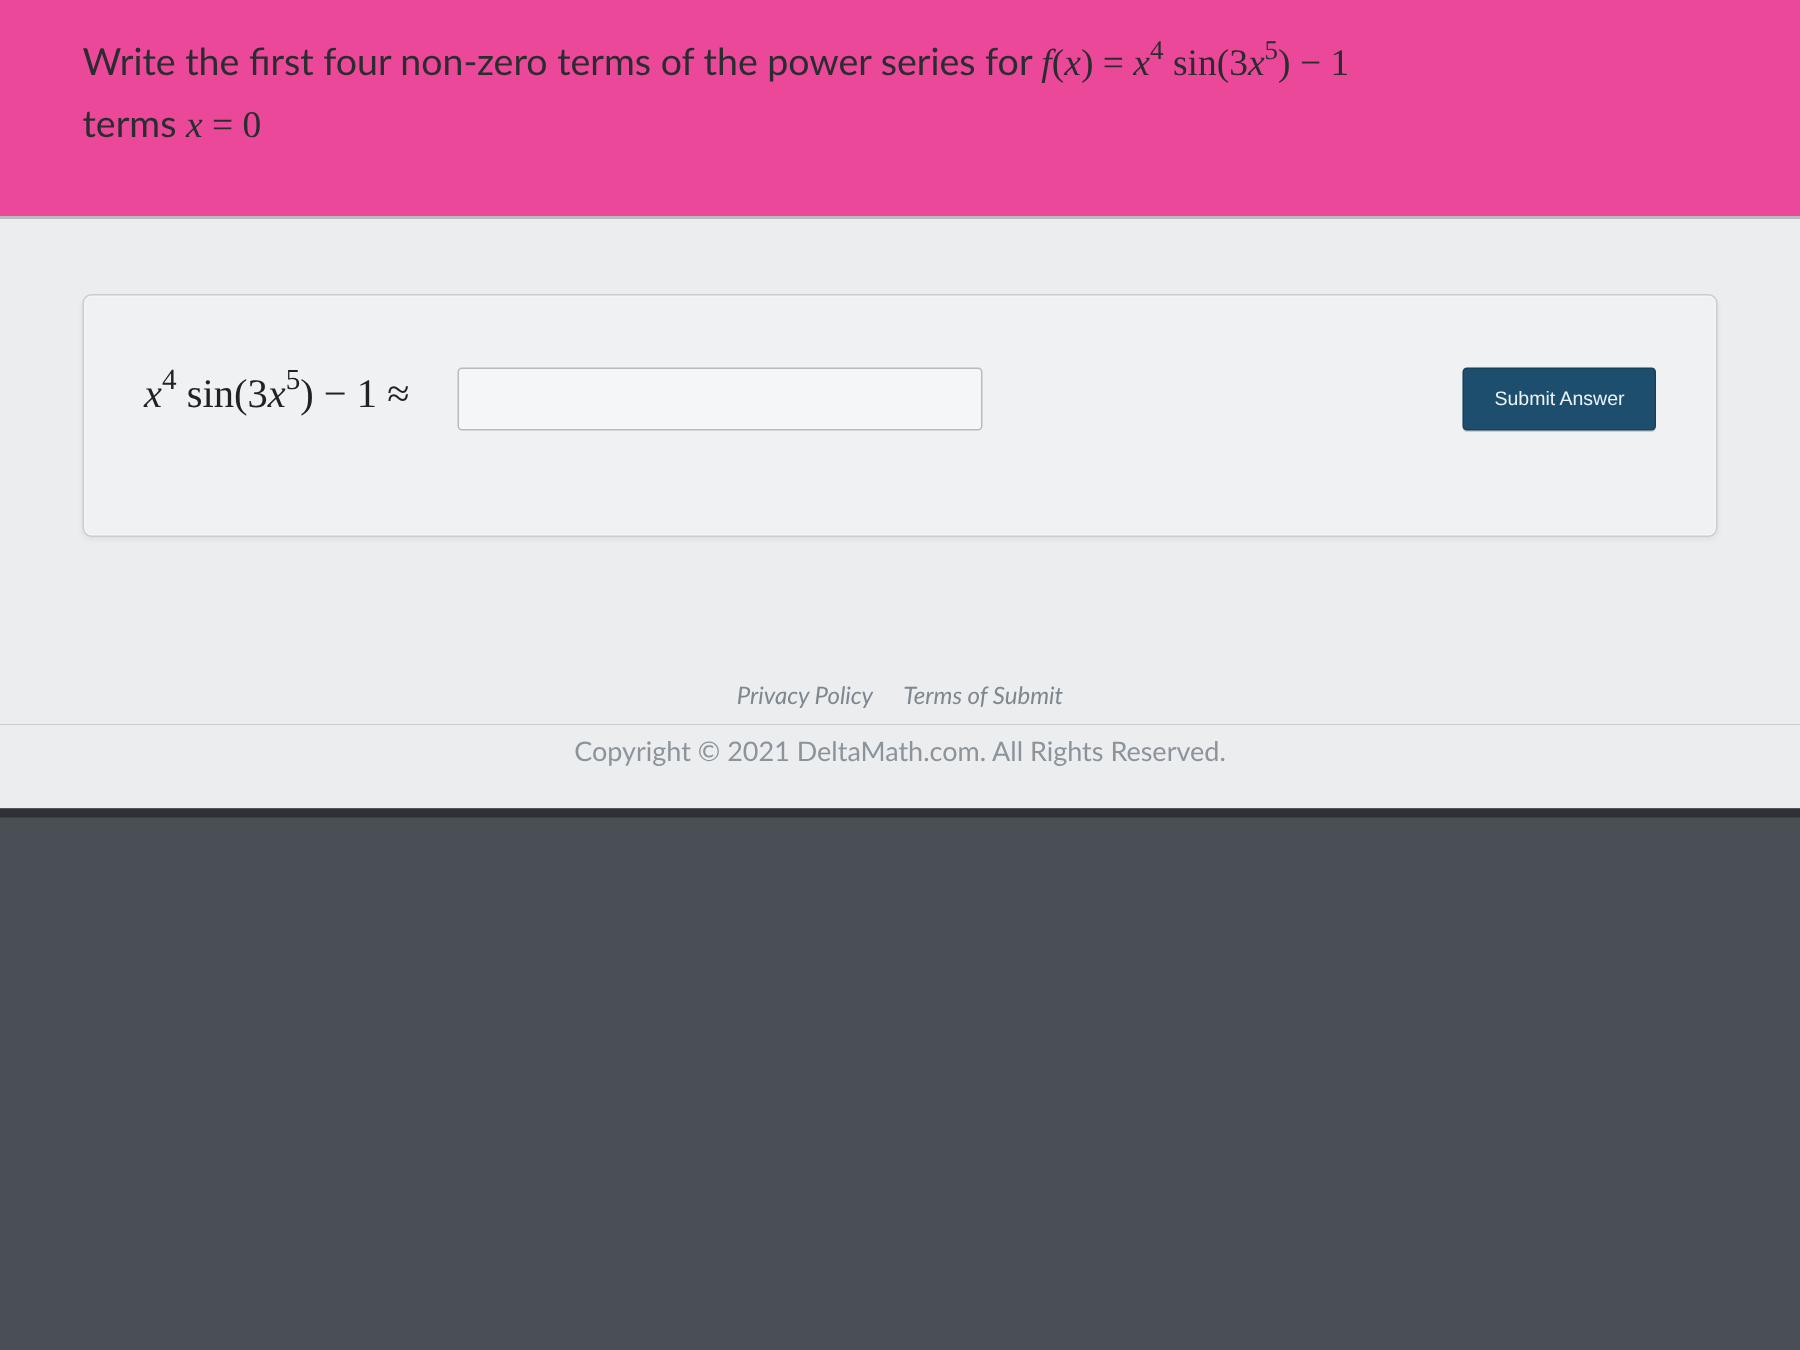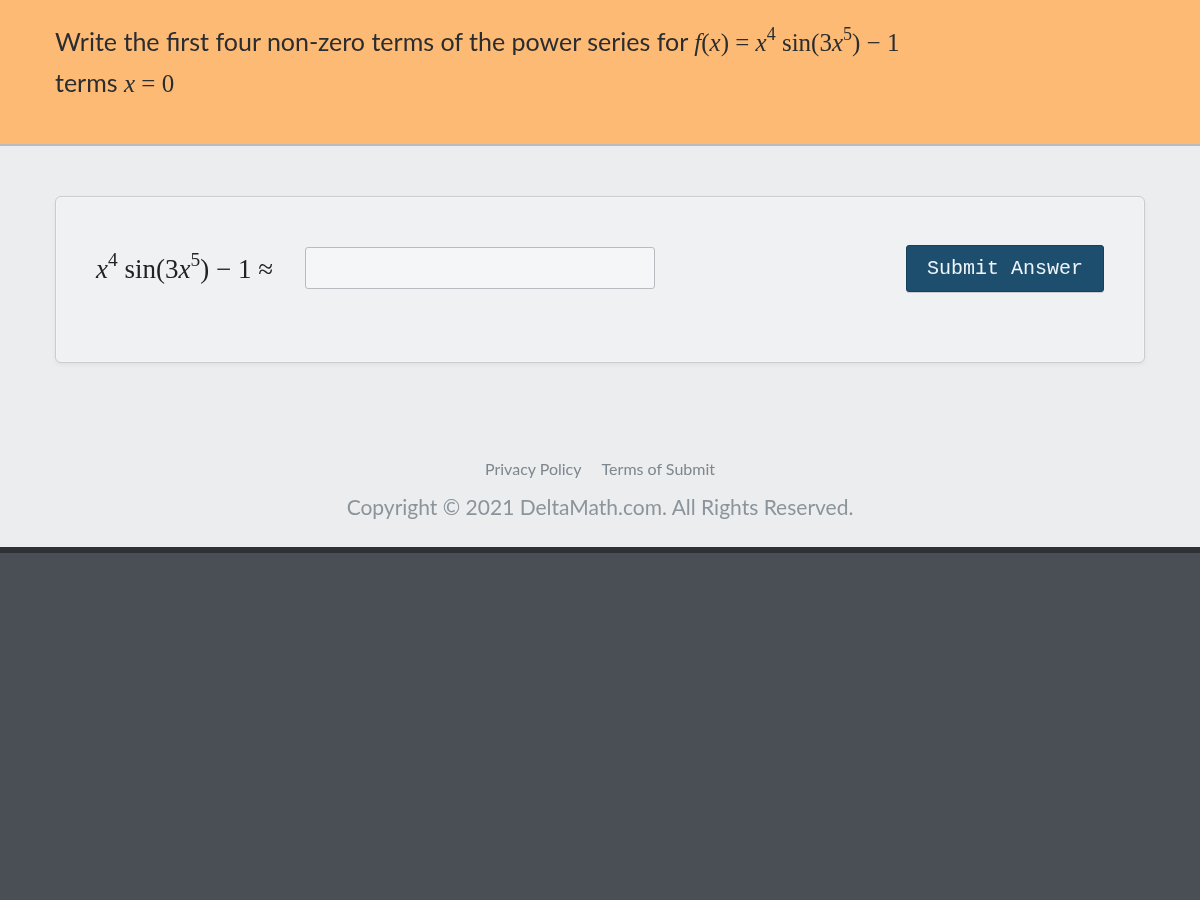--- a/index.html
+++ b/index.html
@@ -4,21 +4,21 @@
 <style>
   * { box-sizing: border-box; margin: 0; padding: 0; }
   body {
     width: 1200px;
     height: 900px;
     background: #6b7177;
     font-family: "Lato", "Helvetica Neue", Arial, sans-serif;
     overflow: hidden;
   }
   .page-top {
-    background: #fdba74;
+    background: #ec4899;
     padding: 22px 55px 0 55px;
     border-bottom: 2px solid #b8bcc0;
   }
   .question {
     font-size: 25px;
     color: #2a2d30;
     line-height: 1.55;
     padding-bottom: 40px;
   }
   .math { font-family: "STIX", "Cambria Math", "Times New Roman", serif; font-style: italic; }
@@ -30,21 +30,20 @@
   }
   .answer-card {
     background: #f0f1f3;
     border: 1px solid #c9ccd0;
     border-radius: 6px;
     padding: 48px 40px 70px 40px;
     box-shadow: inset 0 0 0 1px rgba(255,255,255,0.3), 0 2px 4px rgba(0,0,0,0.05);
   }
   .answer-row {
     display: flex;
-    align-items: center;
     gap: 32px;
   }
   .lhs {
     font-size: 27px;
     color: #222;
     white-space: nowrap;
   }
   .answer-input {
     flex: 0 0 350px;
     height: 42px;
@@ -53,37 +52,36 @@
     border-radius: 3px;
     font-size: 20px;
     padding: 4px 10px;
   }
   .spacer { flex: 1; }
   .submit-btn {
     background: #1d4e6e;
     color: #eef4f8;
     border: 1px solid #17405b;
     padding: 11px 20px;
-    font-size: 20px;
+    font-size: 13px;
     border-radius: 3px;
     cursor: pointer;
     box-shadow: 0 1px 0 rgba(0,0,0,0.15);
-    font-family: Liberation Mono, monospace;
   }
   .footer {
     text-align: center;
     font-size: 16px;
     color: #7e878e;
     padding: 26px 0 10px 0;
     background: #ecedef;
   }
-  .footer a { color: #7e878e; text-decoration: none; margin: 0 8px; }
+  .footer a { color: #7e878e; text-decoration: none; margin: 0 8px; font-style: italic; }
   .copyright {
     text-align: center;
-    font-size: 21px;
+    font-size: 18px;
     color: #8c949b;
     padding: 6px 0 28px 0;
     background: #ecedef;
   }
   .dark-area {
     background: #4a4f55;
     height: 400px;
     border-top: 6px solid #2e3236;
   }
 </style>

